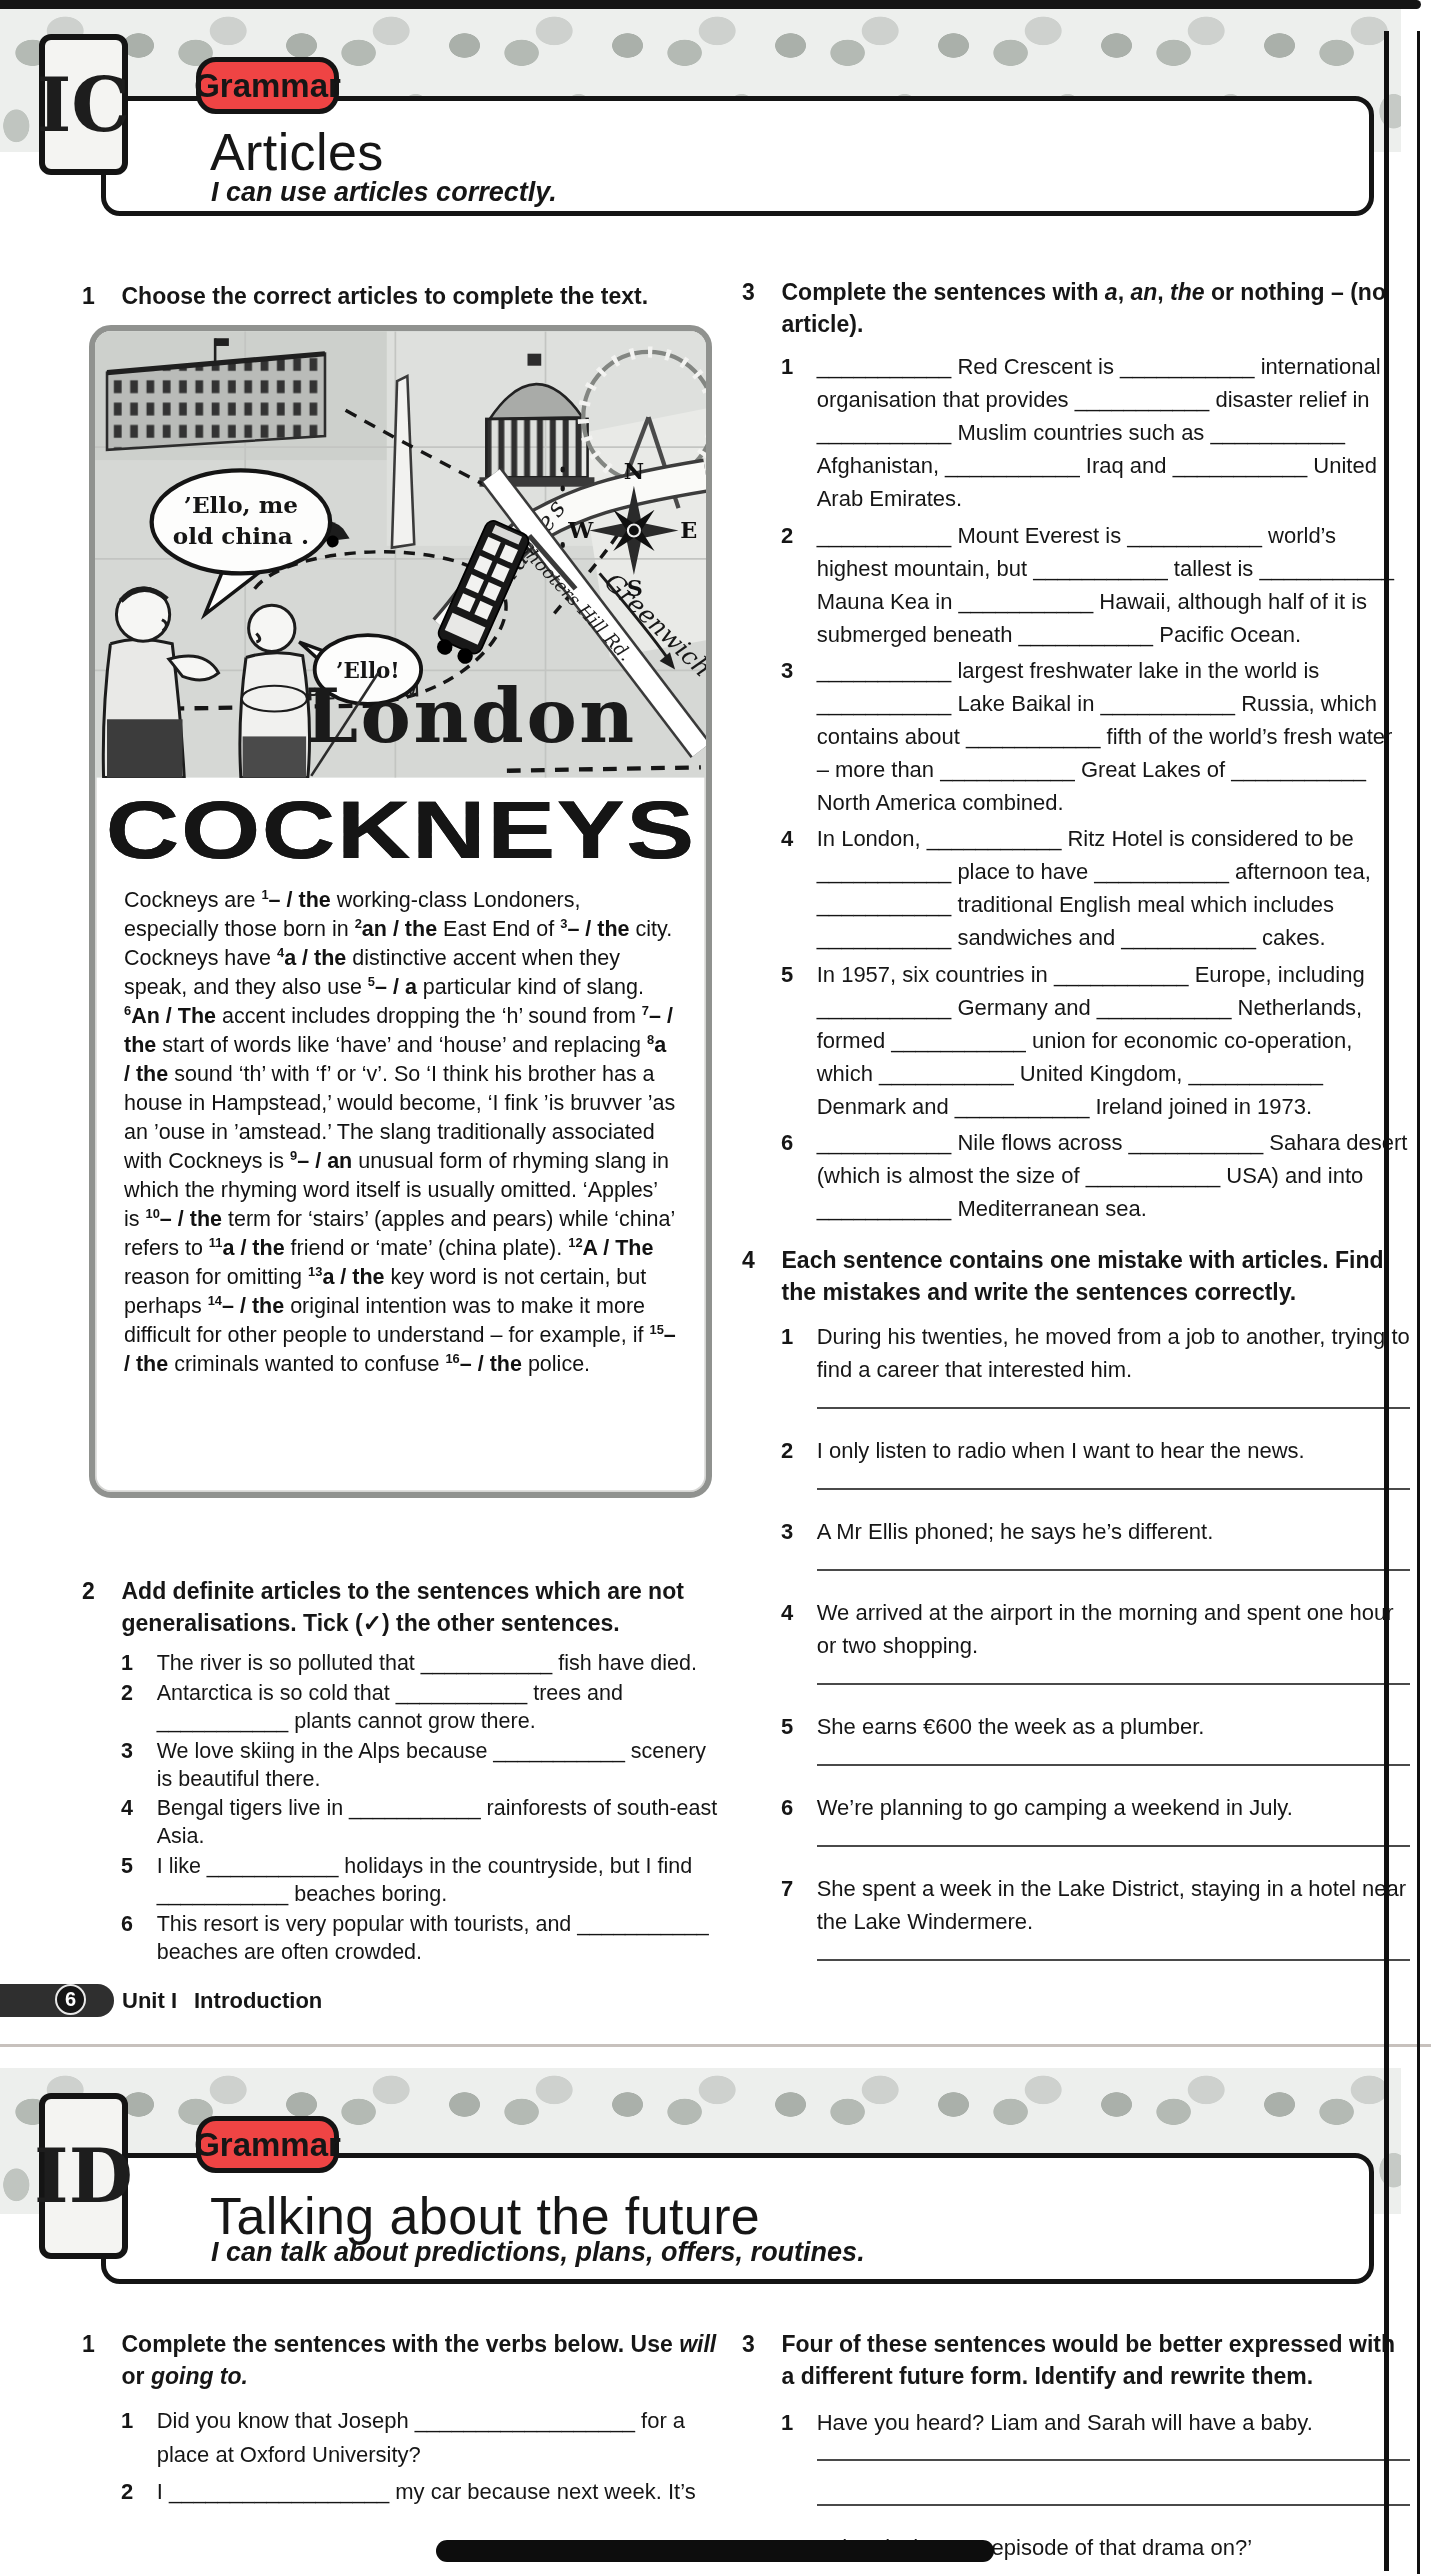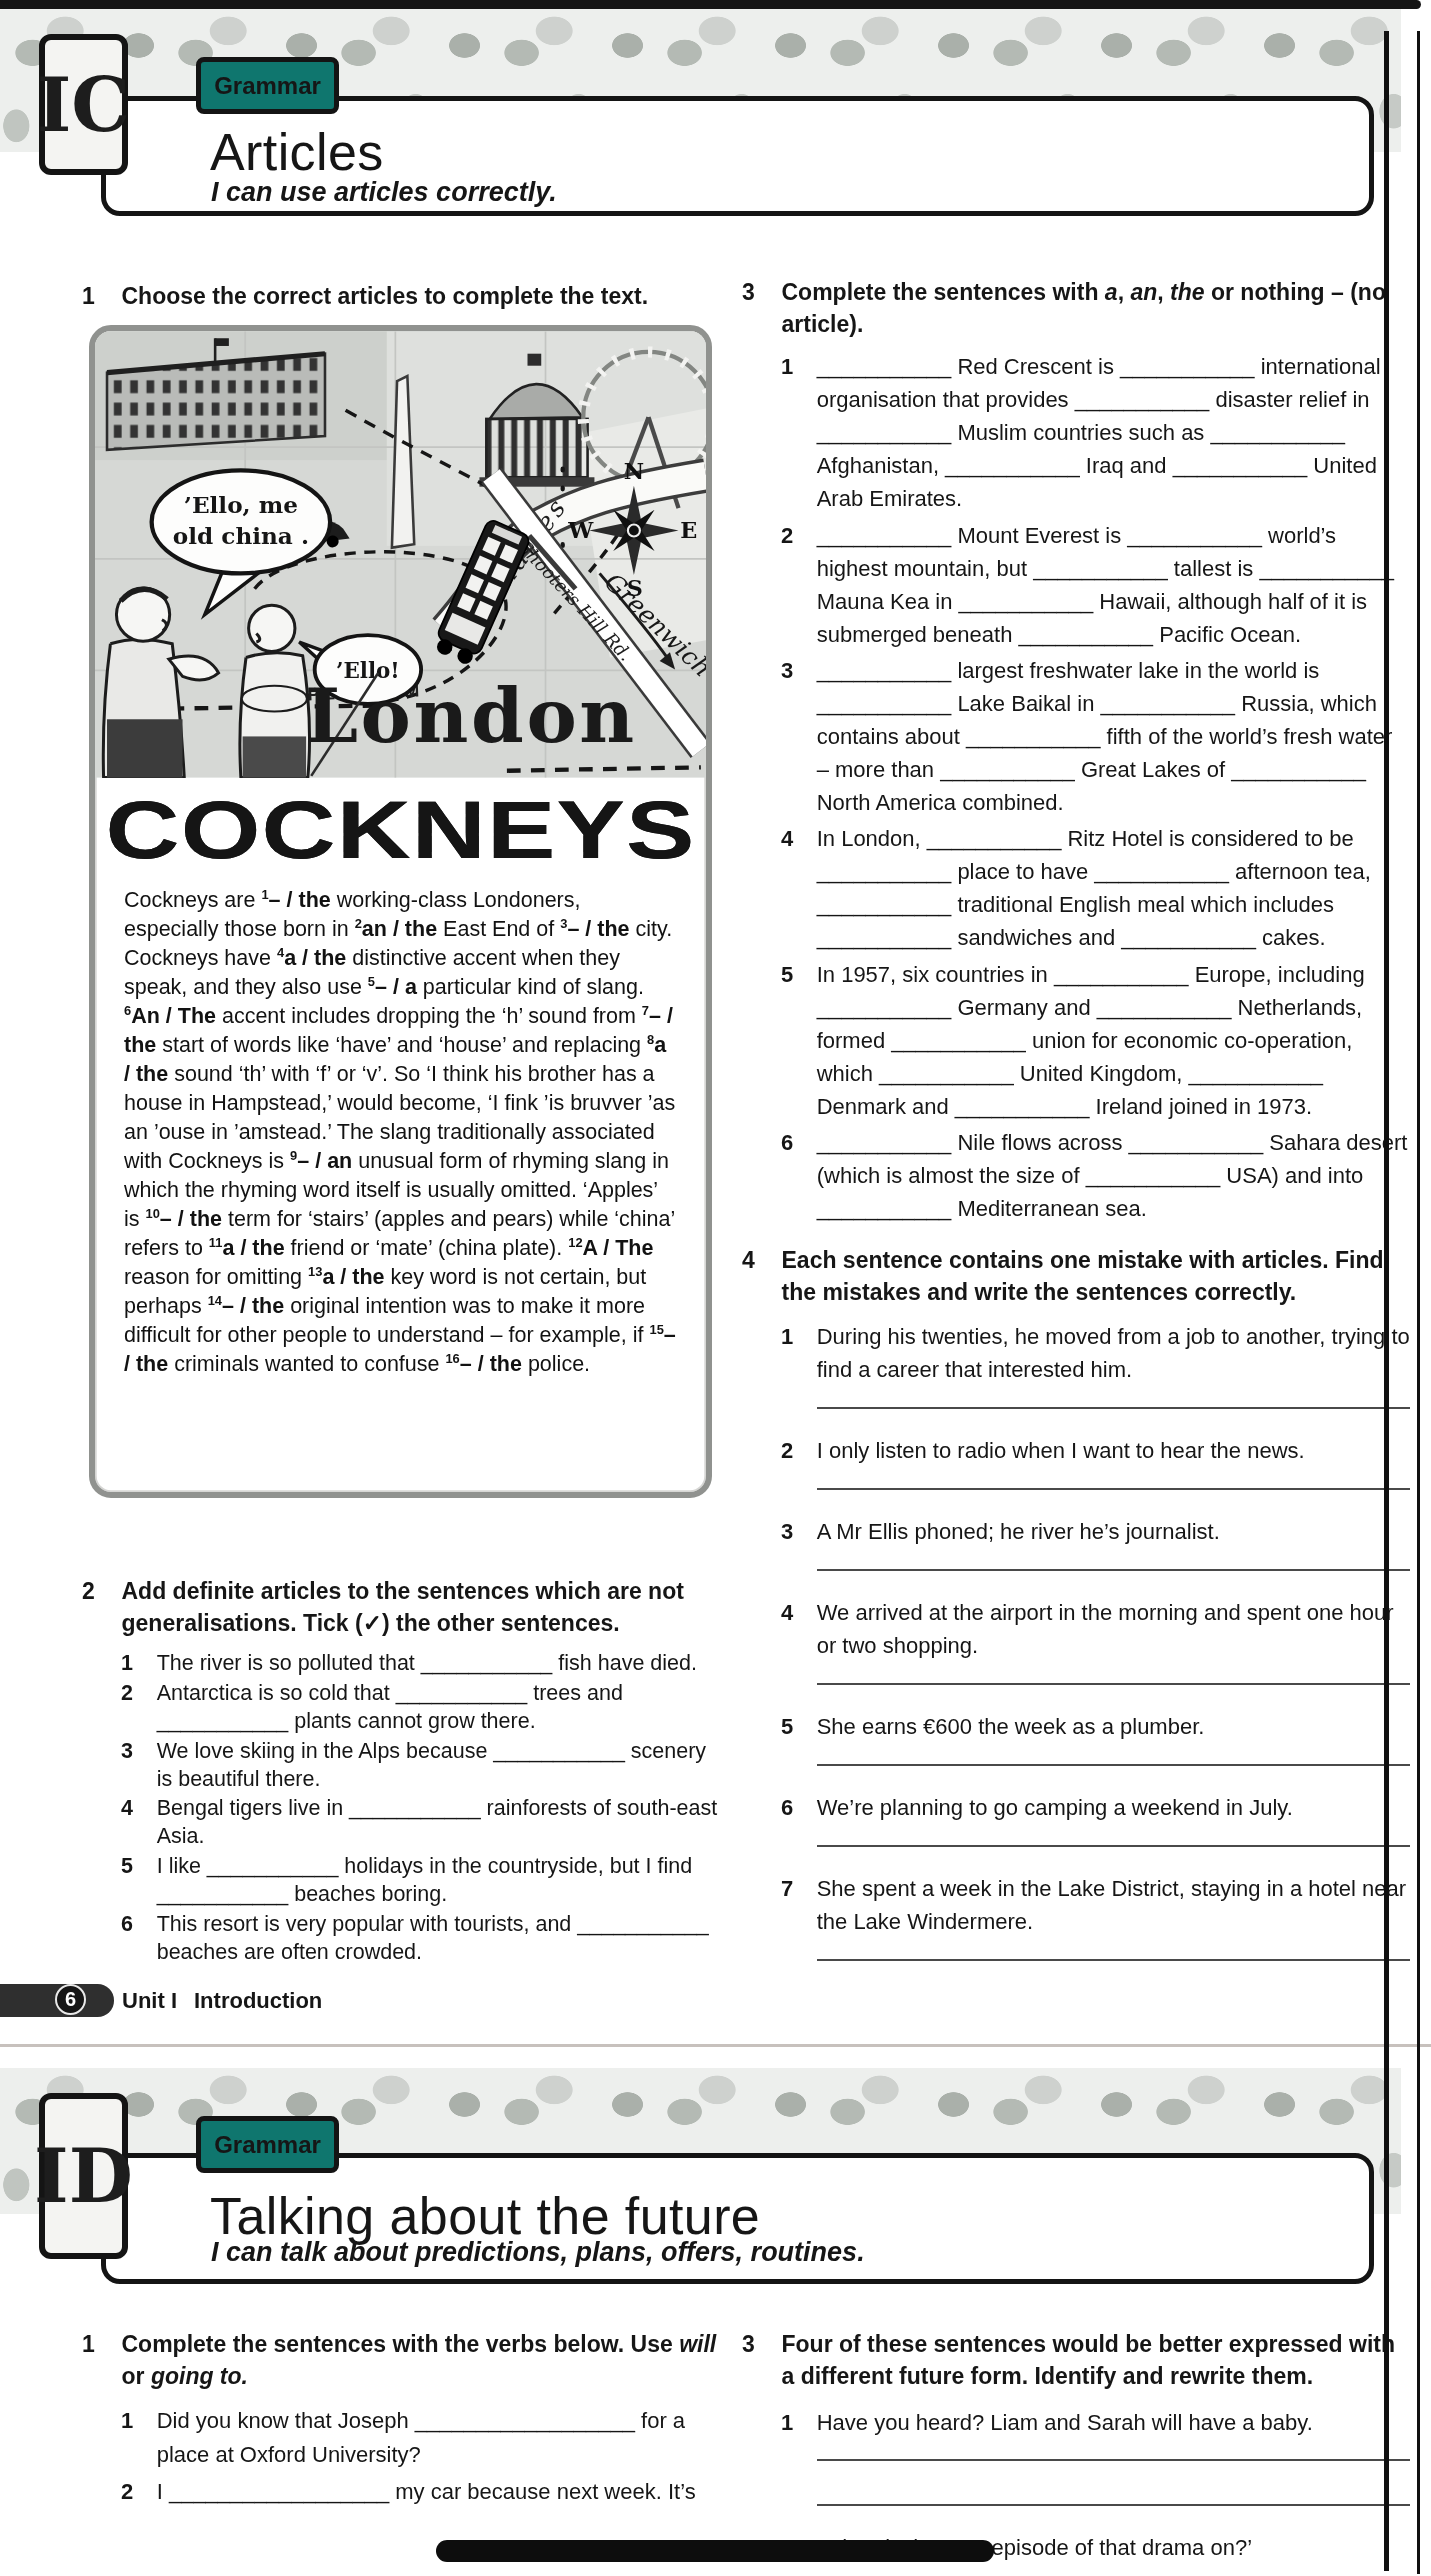--- a/index.html
+++ b/index.html
@@ -17,22 +17,22 @@
       radial-gradient(ellipse 22px 27.5px at 10% 80%, #c0c5c0 58%, rgba(0,0,0,0) 61%),
       radial-gradient(ellipse 31px 24px at 40% 15%, #ced1ce 58%, rgba(0,0,0,0) 61%),
       radial-gradient(ellipse 26px 31px at 72% 85%, #b2b7b2 58%, rgba(0,0,0,0) 61%);
     background-size:163px 146px;
   }
 
   .hdrbox{border:5.2px solid #141414;border-radius:19px;background:#fff}
   .badge{border:6px solid #141414;border-radius:12px;background:#f4f4f2;
          display:flex;align-items:center;justify-content:center;
          font-family:"DejaVu Serif",serif;font-weight:bold;font-size:74px;color:#1d1d1d}
-  .tab{border:5.2px solid #141414;border-radius:8px;background:#0f766e;
-       display:flex;align-items:center;justify-content:center;font-weight:800;font-size:24px}
+  .tab{border:5.2px solid #141414;border-radius:20px;background:#ef4444;
+       display:flex;align-items:center;justify-content:center;font-weight:800;font-size:33px}
   .h-title{font-size:52px;font-weight:400;letter-spacing:0.4px;white-space:nowrap}
   .h-sub{font-size:27px;font-style:italic;font-weight:600;white-space:nowrap}
 
   .exh{display:flex;gap:15.5px;font-weight:800;font-size:23px;line-height:32px}
   .exh .n{flex:0 0 24px}
   .exh .b{font-weight:800}
   .exh .bi{font-weight:800;font-style:italic}
 
   .item{display:flex;gap:13.7px;font-size:22px;line-height:33px;margin-bottom:3.4px}
   .item .n{flex:0 0 22px;font-weight:800}
@@ -310,21 +310,21 @@
       <div class="item">
           <div class="n">1</div>
           <div class="t"><span>During his twenties, he moved from a job to another, trying to find a career that interested him.</span><div class="wline"></div></div>
         </div>
       <div class="item">
           <div class="n">2</div>
           <div class="t"><span>I only listen to radio when I want to hear the news.</span><div class="wline"></div></div>
         </div>
       <div class="item">
           <div class="n">3</div>
-          <div class="t"><span>A Mr Ellis phoned; he river he’s journalist.</span><div class="wline"></div></div>
+          <div class="t"><span>A Mr Ellis phoned; he says he’s different.</span><div class="wline"></div></div>
         </div>
       <div class="item">
           <div class="n">4</div>
           <div class="t"><span>We arrived at the airport in the morning and spent one hour or two shopping.</span><div class="wline"></div></div>
         </div>
       <div class="item">
           <div class="n">5</div>
           <div class="t"><span>She earns €600 the week as a plumber.</span><div class="wline"></div></div>
         </div>
       <div class="item">

